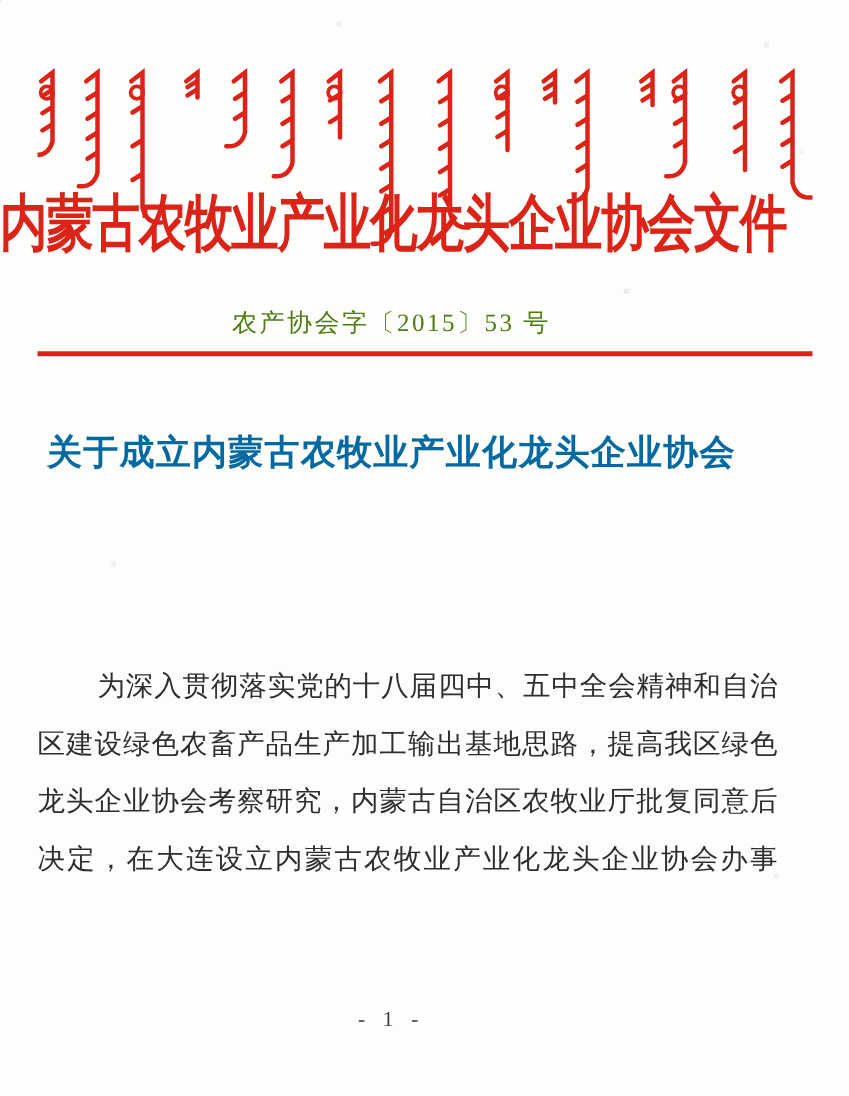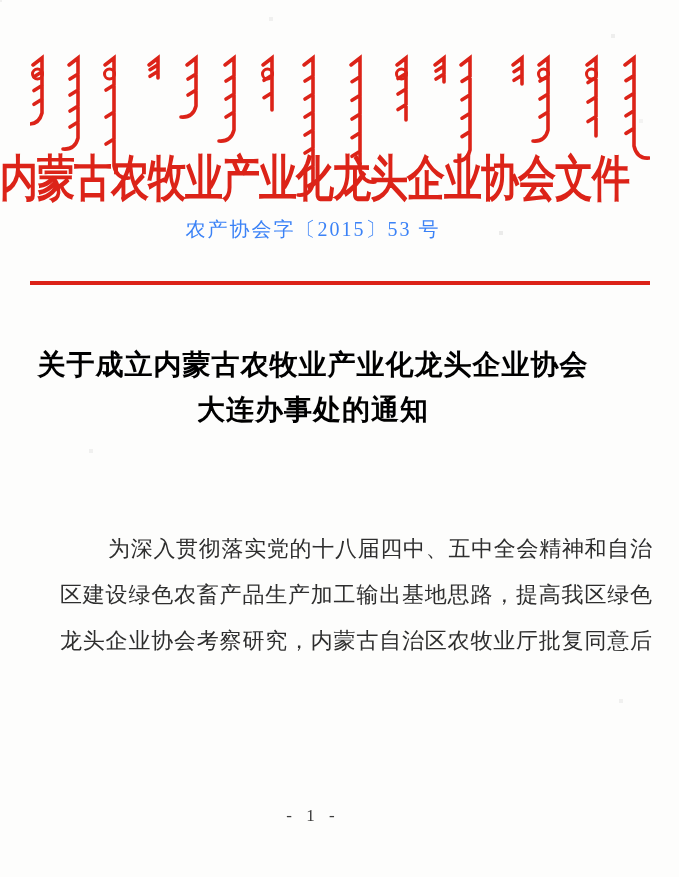--- a/index.html
+++ b/index.html
@@ -28,54 +28,55 @@
     font-size: 38px;
     font-weight: bold;
     letter-spacing: -1px;
     color: var(--red, #dc2318);
     transform: scaleY(1.3);
     transform-origin: top center;
     white-space: nowrap;
   }
   .doc-number {
     position: absolute;
-    top: 216px; left: 0;
+    top: 245px; left: 0;
     width: 100%;
     text-align: center;
     font-size: 20px;
     letter-spacing: 2px;
-    color: #3b82f6;
+    color: #4d7c0f;
   }
   .red-rule {
     position: absolute;
     top: 281px; left: 30px;
     width: 620px; height: 4px;
     background: var(--red, #dc2318);
   }
   .doc-title {
     position: absolute;
     top: 342px; left: 0;
     width: 100%;
     text-align: center;
     font-size: 28px;
     font-weight: bold;
-    color: #000000;
+    color: #0369a1;
     line-height: 45px;
     letter-spacing: 1px;
+    font-family: Liberation Mono, monospace;
   }
   .salutation {
     position: absolute;
     top: 479px; left: 46px;
     font-size: 22px;
     letter-spacing: 1.5px;
     color: #2e2e2e;
   }
   .body-text {
     position: absolute;
-    top: 526px; left: 60px;
+    top: 526px; left: 30px;
     width: 592px;
     color: #2e2e2e;
   }
   .body-text .line {
     font-size: 22px;
     height: 46px;
     line-height: 46px;
     text-align: justify;
     text-align-last: justify;
     white-space: nowrap;
@@ -135,25 +136,25 @@
     </svg>
 
   <div class="org-title">内蒙古农牧业产业化龙头企业协会文件</div>
 
   <div class="doc-number">农产协会字〔2015〕53 号</div>
 
   <div class="red-rule"></div>
 
   <div class="doc-title">
     <div>关于成立内蒙古农牧业产业化龙头企业协会</div>
-    <div>大连办事处的通知</div>
   </div>
 
 
   <div class="body-text">
     <div class="line indent">为深入贯彻落实党的十八届四中、五中全会精神和自治</div>
     <div class="line">区建设绿色农畜产品生产加工输出基地思路，提高我区绿色</div>
     <div class="line">龙头企业协会考察研究，内蒙古自治区农牧业厅批复同意后</div>
+    <div class="line">决定，在大连设立内蒙古农牧业产业化龙头企业协会办事</div>
   </div>
 
   <div class="page-number">- 1 -</div>
 
 </div>
 
 </body></html>

